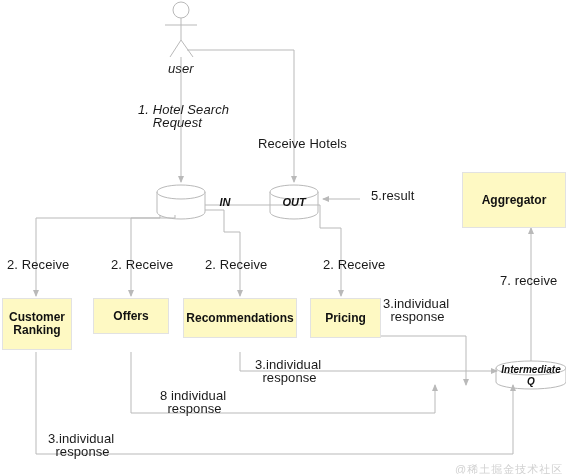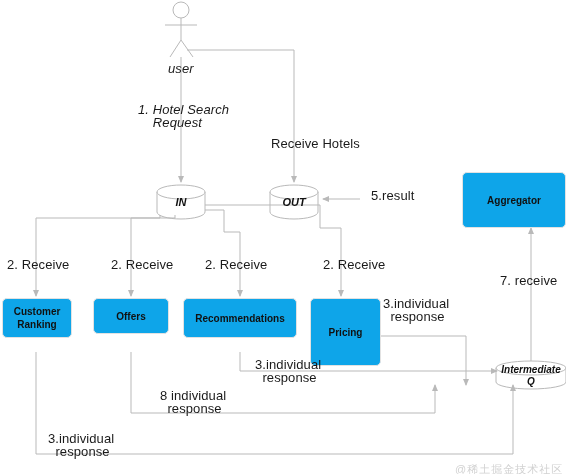--- a/index.html
+++ b/index.html
@@ -29,31 +29,31 @@
     color: #1a1a1a;
     font-size: 13px;
     line-height: 13px;
     white-space: pre;
     letter-spacing: 0.1px;
   }
   .lbl.italic { font-style: italic; }
   .node-box {
     position: absolute;
     border: 1px solid #e2e2e2;
-    background: #0ea5e9;
+    background: #fef9c3;
     display: flex;
     align-items: center;
     justify-content: center;
     text-align: center;
     font-weight: bold;
-    font-size: 10px;
+    font-size: 12px;
     line-height: 13px;
     color: #111111;
     box-sizing: border-box;
-    border-radius: 5px;
+    border-radius: 0;
   }
   .cyl-label {
     position: absolute;
     font-style: italic;
     font-weight: bold;
     font-size: 11px;
     color: #111111;
     text-align: center;
     white-space: pre;
     line-height: 12px;
@@ -121,44 +121,44 @@
 
       <path d="M240,352 L240,371 L497,371" marker-end="url(#ah)"></path>
 
       <path d="M131,352 L131,413 L435,413 L435,385" marker-end="url(#ah)"></path>
 
       <path d="M36,352 L36,454 L513,454 L513,385" marker-end="url(#ah)"></path>
 
     </g>
   </svg>
 
-  <div class="cyl-label" style="left:157px; top:196px; width:48px;">IN</div>
+  <div class="cyl-label" style="left:157px; top:196px; width:48px;padding-left:44px;">IN</div>
 
   <div class="cyl-label" style="left:270px; top:196px; width:48px;">OUT</div>
 
   <div class="cyl-label" style="left:490px; top:364px; width:82px; font-size:10px;">Intermediate
 Q</div>
 
-  <div class="node-box" style="left:2px; top:298px; width:70px; height:40px;">Customer
+  <div class="node-box" style="left:2px; top:298px; width:70px; height:52px;">Customer
 Ranking</div>
 
   <div class="node-box" style="left:93px; top:298px; width:76px; height:36px;">Offers</div>
 
   <div class="node-box" style="left:183px; top:298px; width:114px; height:40px;">Recommendations</div>
 
-  <div class="node-box" style="left:310px; top:298px; width:71px; height:68px;">Pricing</div>
+  <div class="node-box" style="left:310px; top:298px; width:71px; height:40px;">Pricing</div>
 
   <div class="node-box" style="left:462px; top:172px; width:104px; height:56px;">Aggregator</div>
 
   <div class="lbl italic" style="left:168px; top:62px; font-weight:500;">user</div>
 
   <div class="lbl italic" style="left:138px; top:103px;">1. Hotel Search
     Request</div>
 
-  <div class="lbl" style="left:271px; top:137px;">Receive Hotels</div>
+  <div class="lbl" style="left:258px; top:137px;">Receive Hotels</div>
 
   <div class="lbl" style="left:7px; top:258px;">2. Receive</div>
 
   <div class="lbl" style="left:111px; top:258px;">2. Receive</div>
 
   <div class="lbl" style="left:205px; top:258px;">2. Receive</div>
 
   <div class="lbl" style="left:323px; top:258px;">2. Receive</div>
 
   <div class="lbl" style="left:371px; top:189px;">5.result</div>

